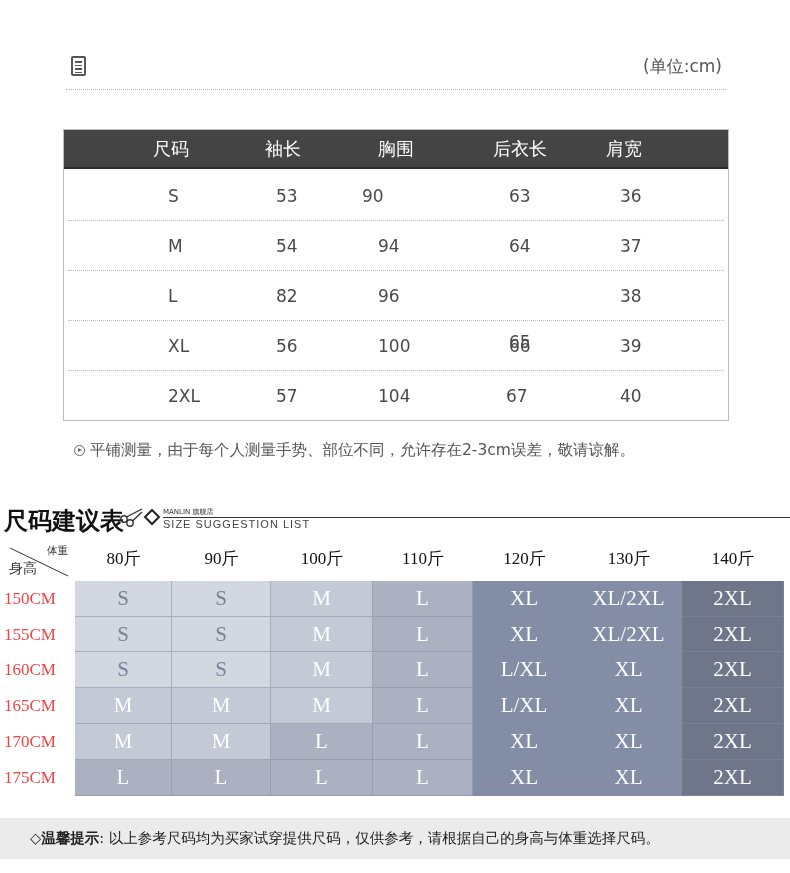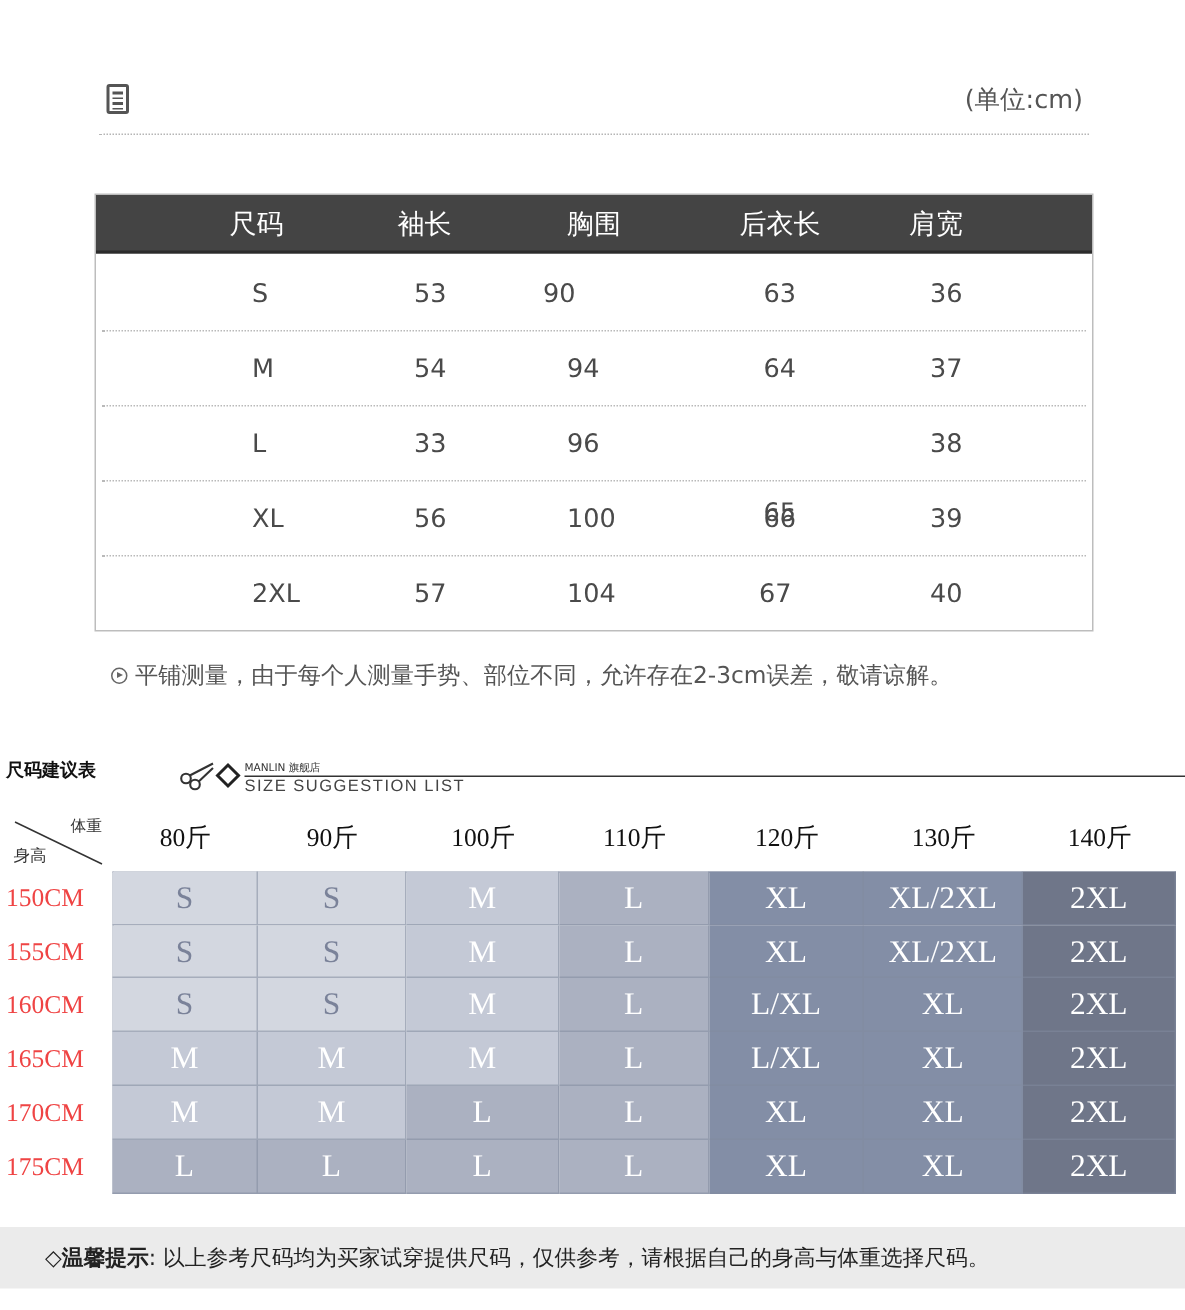--- a/index.html
+++ b/index.html
@@ -30,31 +30,31 @@
 
   .note { position: absolute; left: 74px; top: 440px; font-size: 15.5px; color: #555;
           display: flex; align-items: center; text-align: right; }
   .note-icon { width: 11px; height: 11px; border: 1px solid #666; border-radius: 50%;
                position: relative; margin-right: 5px; }
   .note-icon::after { content: ""; position: absolute; left: 3px; top: 2px; width: 0; height: 0;
                       border-left: 4px solid #666; border-top: 2.5px solid transparent;
                       border-bottom: 2.5px solid transparent; }
 
   
-  .s2-title { position: absolute; left: 4px; top: 505px; font-size: 12px; font-weight: bold;
+  .s2-title { position: absolute; left: 4px; top: 505px; font-size: 24px; font-weight: bold;
               color: #111; font-family: "DejaVu Sans", sans-serif; }
   .scissors { position: absolute; left: 118px; top: 506px; width: 44px; height: 22px; }
   .brand-small { position: absolute; left: 163px; top: 507px; font-size: 7px; color: #333; }
   .brand-rule { position: absolute; left: 163px; top: 517px; width: 627px; border-top: 1px solid #333; }
   .brand-sub { position: absolute; left: 163px; top: 518px; font-size: 11px; color: #444;
                letter-spacing: 1px; font-family: "Liberation Sans", sans-serif; }
 
   .corner { position: absolute; left: 6px; top: 544px; width: 64px; height: 34px; }
   .corner-w { position: absolute; right: 2px; top: 0; font-size: 10.5px; color: #333; }
-  .corner-h { position: absolute; left: 3px; bottom: 0; font-size: 11px; color: #333; }
+  .corner-h { position: absolute; left: 3px; bottom: 0; font-size: 14px; color: #333; }
 
   .w-head { position: absolute; top: 547px; font-size: 17px; color: #111;
             font-family: "Liberation Serif", serif; transform: translateX(-50%); white-space: nowrap; }
 
   .h-label { position: absolute; left: 4px; font-size: 17px; color: #ef4444;
              font-family: "Liberation Serif", serif; }
 
   .cell { position: absolute; display: flex; align-items: center; justify-content: center;
           font-family: "Liberation Serif", serif; font-size: 21px; color: #ffffff;
           border-right: 1px solid rgba(130,138,158,0.55); border-bottom: 1px solid rgba(130,138,158,0.55); }
@@ -99,21 +99,21 @@
       </div>
       <div class="size-row div" style="top: 91px;">
         <span style="left: 104px;">M</span>
         <span style="left: 212px;">54</span>
         <span style="left: 314px;">94</span>
         <span style="left: 445px;">64</span>
         <span style="left: 556px;">37</span>
       </div>
       <div class="size-row div" style="top: 141px;">
         <span style="left: 104px;">L</span>
-        <span style="left: 212px;">33</span>
+        <span style="left: 212px;">82</span>
         <span style="left: 314px; text-align: right;">96</span>
         <span style="left: 445px; margin-top: 46px;">65</span>
         <span style="left: 556px;">38</span>
       </div>
       <div class="size-row div" style="top: 191px;">
         <span style="left: 104px;">XL</span>
         <span style="left: 212px;">56</span>
         <span style="left: 314px;">100</span>
         <span style="left: 445px;">66</span>
         <span style="left: 556px;">39</span>

